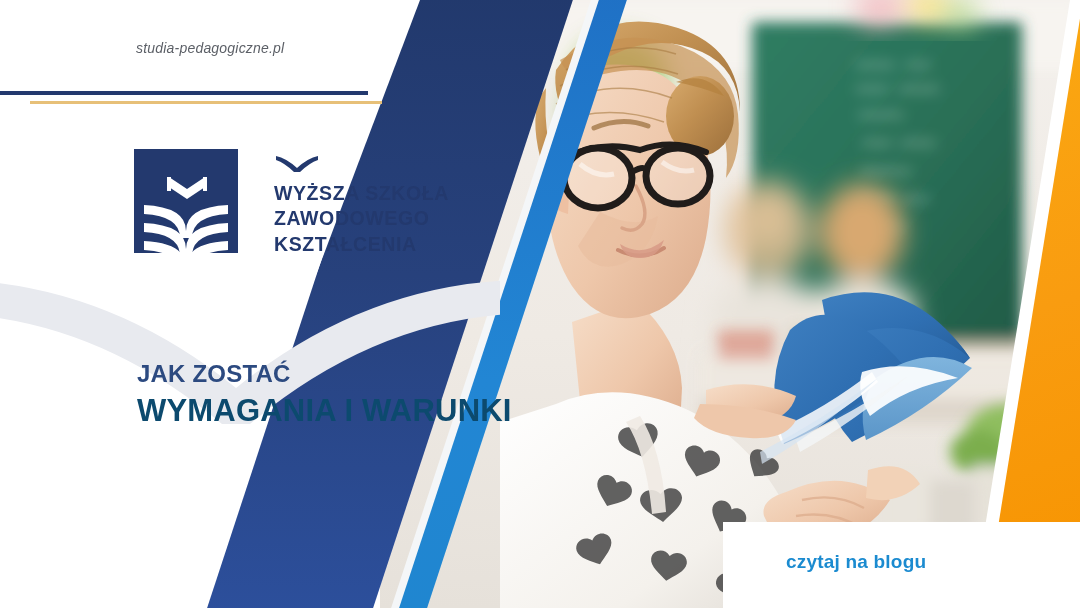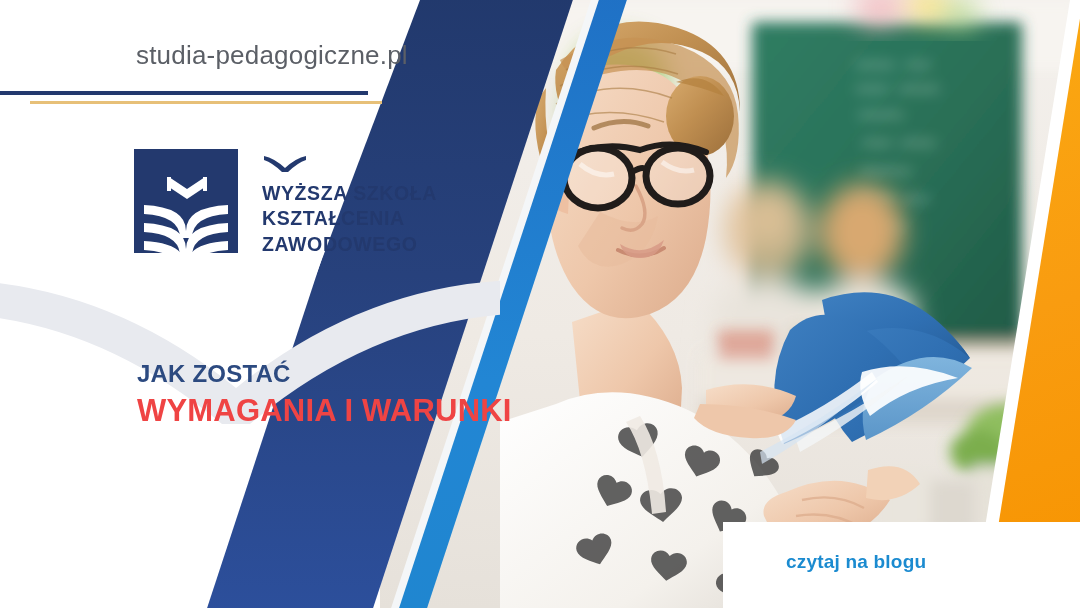--- a/index.html
+++ b/index.html
@@ -90,25 +90,26 @@
     letter-spacing: 0.2px;
     color: #1b8bd0;
     white-space: nowrap;
     text-align: center;
   }
 
   
   .domain-text {
     position: absolute;
     left: 136px; top: 40px;
-    font-size: 26px;
+    font-size: 14px;
     color: #5b5f66;
     letter-spacing: 0.2px;
     z-index: 10;
     white-space: nowrap;
+    font-style: italic;
   }
   .rule-navy {
     position: absolute;
     left: 0; top: 91px;
     width: 368px; height: 4px;
     background: #23396e;
     z-index: 10;
   }
   .rule-gold {
     position: absolute;
@@ -133,21 +134,21 @@
     left: 134px; top: 149px;
     z-index: 10;
     display: flex;
     align-items: flex-start;
   }
   .logo-mark {
     width: 104px; height: 104px;
     flex: 0 0 auto;
   }
   .logo-text-block {
-    margin-left: 24px;
+    margin-left: 36px;
     padding-top: 6px;
   }
   .logo-bird {
     width: 44px; height: 17px;
     display: block;
     margin-bottom: 9px;
     margin-left: 1px;
   }
   .logo-line {
     font-size: 19.5px;
@@ -170,21 +171,21 @@
     letter-spacing: 0.2px;
     line-height: 1.24;
     color: #2c4a80;
     white-space: nowrap;
   }
   .headline-accent {
     font-size: 31px;
     font-weight: bold;
     letter-spacing: 0.2px;
     line-height: 1.24;
-    color: #ef4444;
+    color: #0c4a6e;
     white-space: nowrap;
     margin-top: 3px;
   }
 </style>
 </head>
 <body>
 
 <div id="banner">
 
   <div id="photo-layer">
@@ -410,22 +411,22 @@
       <path d="M69 28 h4 v14 h-4 z" fill="#ffffff"></path>
       <path d="M10 56 q42 2 42 26 q0 -24 42 -26 l0 9 q-36 2 -36 24 l-12 0 q0 -22 -36 -24 z" fill="#ffffff"></path>
       <path d="M10 74 q42 2 42 26 q0 -24 42 -26 l0 9 q-36 2 -36 24 l-12 0 q0 -22 -36 -24 z" fill="#ffffff"></path>
       <path d="M10 92 q42 2 42 26 q0 -24 42 -26 l0 9 q-36 2 -36 24 l-12 0 q0 -22 -36 -24 z" fill="#ffffff"></path>
     </svg>
     <div class="logo-text-block">
       <svg class="logo-bird" viewBox="0 0 44 17">
         <path d="M1 1 q10 2 21 12 q11 -10 21 -12 l0 4 q-9 3 -19 13 l-4 0 q-10 -10 -19 -13 z" fill="#23396e"></path>
       </svg>
       <div class="logo-line">WYŻSZA SZKOŁA</div>
+      <div class="logo-line">ZAWODOWEGO</div>
       <div class="logo-line">KSZTAŁCENIA</div>
-      <div class="logo-line">ZAWODOWEGO</div>
     </div>
   </div>
 
   <div class="headline">
     <div class="headline-line">JAK ZOSTAĆ</div>
     <div class="headline-accent">WYMAGANIA I WARUNKI</div>
   </div>
 
   <div class="bottom-panel">
     <div class="bottom-panel-label">czytaj na blogu</div>

